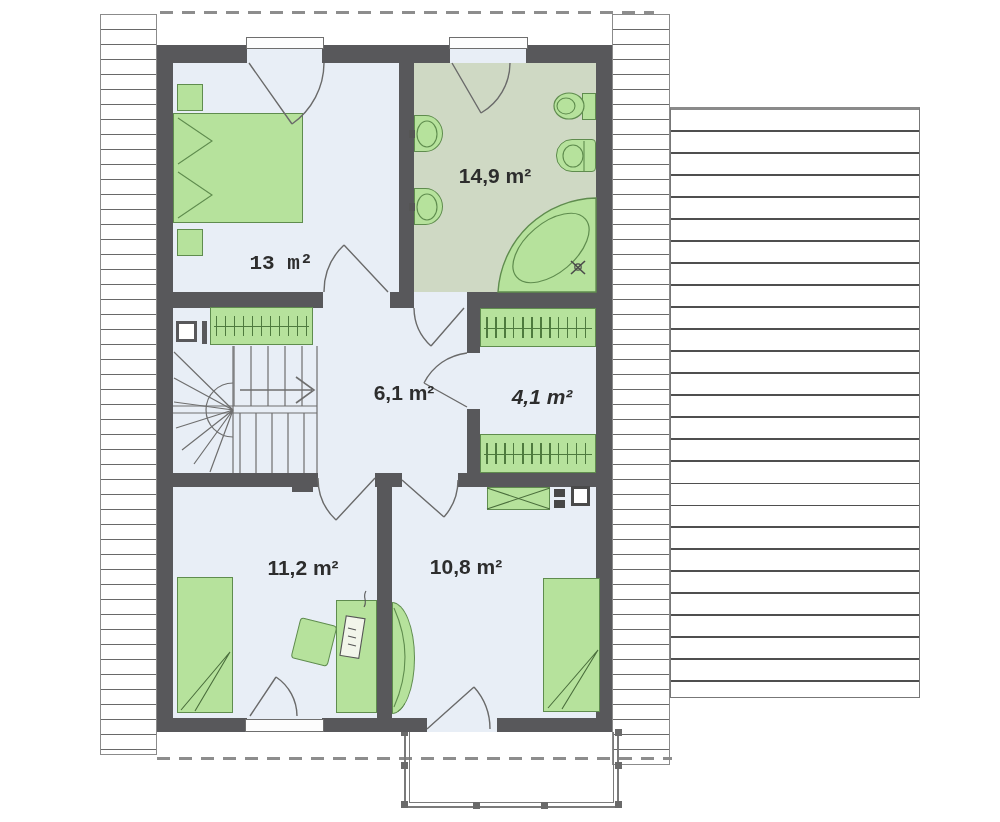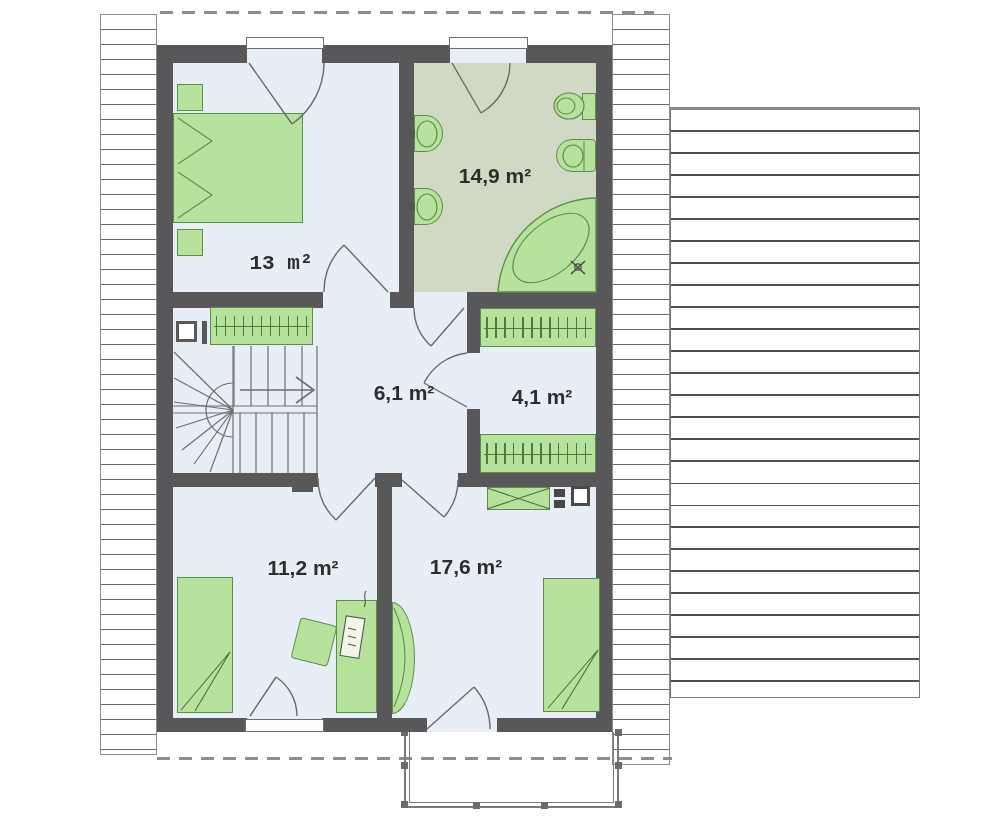--- a/index.html
+++ b/index.html
@@ -148,17 +148,17 @@
       <path d="M394,608 Q416,657 394,707"></path>
       <rect x="343" y="617" width="19" height="40" transform="rotate(9 352 637)" fill="#f2f5ea" stroke="#555"></rect>
       <path d="M364,607 c4,-6 -2,-10 2,-16" stroke="#555"></path>
       <path d="M348,628 l8,2 M348,636 l8,2 M348,644 l8,2" stroke="#555"></path>
     </g>
   </svg>
 
   <div class="lbl" style="left:281px;top:263px;font-family:Liberation Mono, monospace;">13 m²</div>
   <div class="lbl" style="left:495px;top:176px;">14,9 m²</div>
   <div class="lbl" style="left:380px;top:393px;margin-left:24px;">6,1 m²</div>
-  <div class="lbl" style="left:542px;top:397px;">4,1 m²</div>
+  <div class="lbl" style="left:542px;top:397px;font-style:italic;">4,1 m²</div>
   <div class="lbl" style="left:287px;top:568px;margin-left:16px;">11,2 m²</div>
-  <div class="lbl" style="left:466px;top:567px;">17,6 m²</div>
+  <div class="lbl" style="left:466px;top:567px;">10,8 m²</div>
 
 </div>
 
 </body></html>

